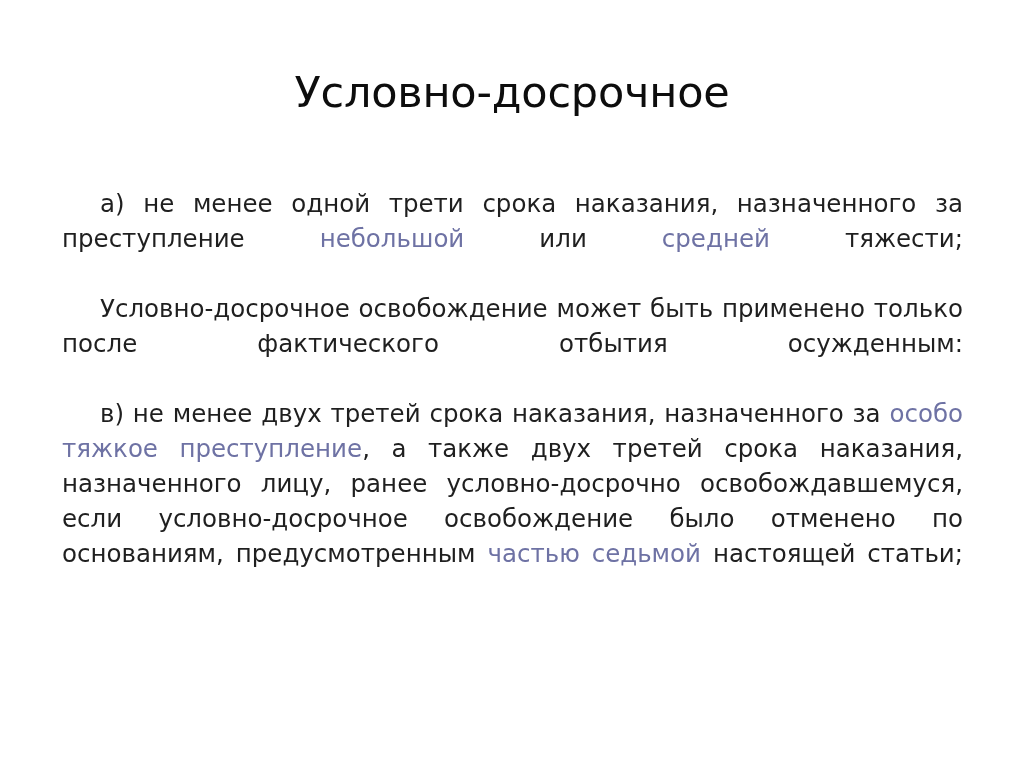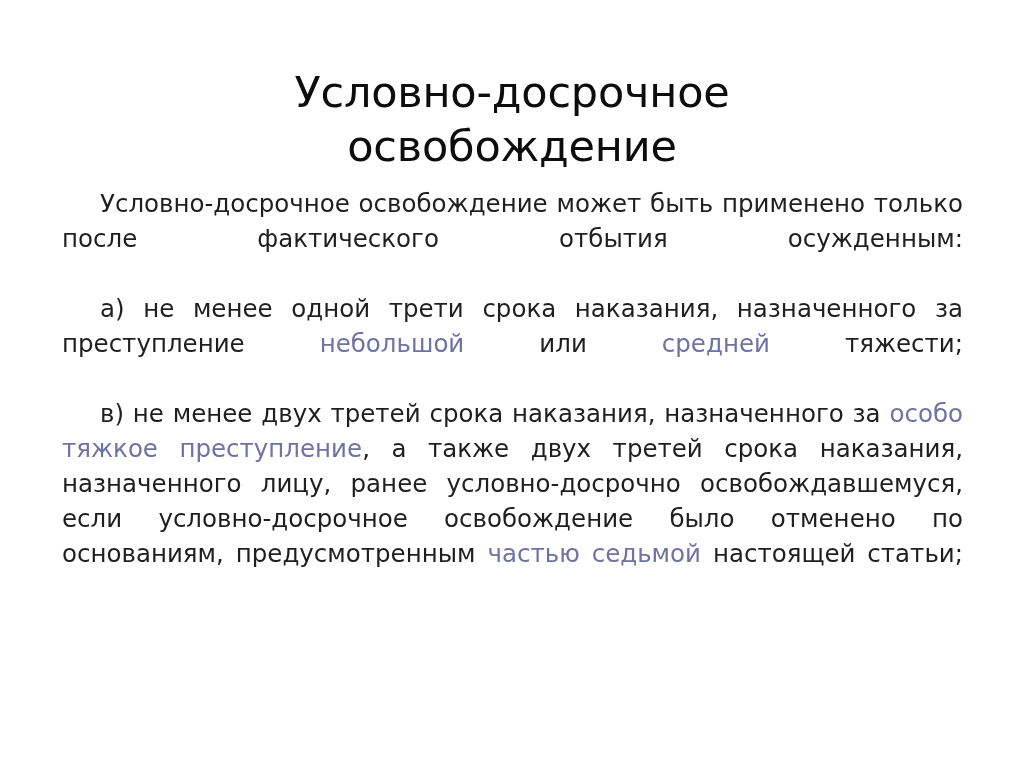--- a/index.html
+++ b/index.html
@@ -80,22 +80,21 @@
     color: #1f1f1f;
   }
 </style>
 </head>
 <body>
 
 <div class="slide">
 
   <h1 class="slide-title">
     <span class="title-line">Условно-досрочное</span>
-    <span class="title-line">освобождение</span>
   </h1>
 
   <div class="body-block">
+    <p class="para"><span class="plain">а) не менее одной трети срока наказания, назначенного за преступление </span><span class="lnk">небольшой</span><span class="plain"> или </span><span class="lnk">средней</span><span class="plain"> тяжести;</span></p>
     <p class="para"><span class="plain">Условно-досрочное освобождение может быть применено только после фактического отбытия осужденным:</span></p>
-    <p class="para"><span class="plain">а) не менее одной трети срока наказания, назначенного за преступление </span><span class="lnk">небольшой</span><span class="plain"> или </span><span class="lnk">средней</span><span class="plain"> тяжести;</span></p>
     <p class="para"><span class="plain">в) не менее двух третей срока наказания, назначенного за </span><span class="lnk">особо тяжкое преступление</span><span class="plain">, а также двух третей срока наказания, назначенного лицу, ранее условно-досрочно освобождавшемуся, если условно-досрочное освобождение было отменено по основаниям, предусмотренным </span><span class="lnk">частью седьмой</span><span class="plain"> настоящей статьи;</span></p>
   </div>
 
 </div>
 
 </body></html>

